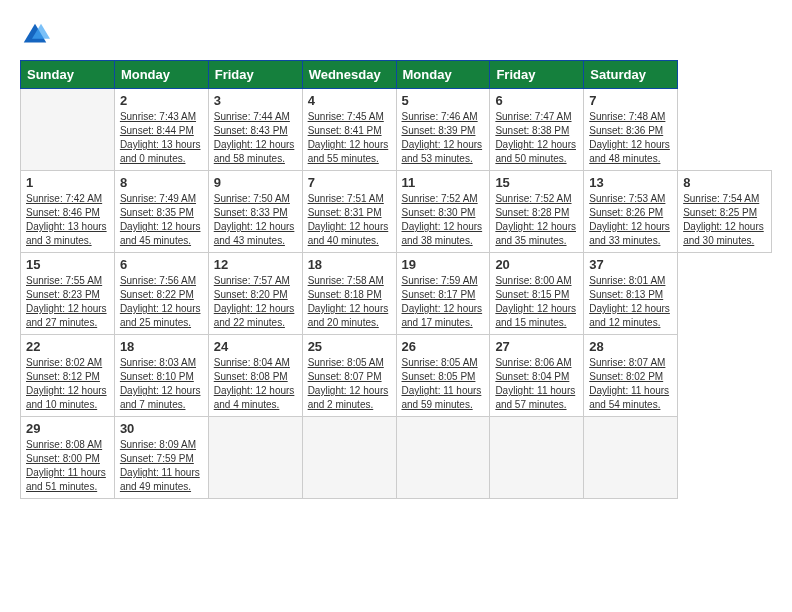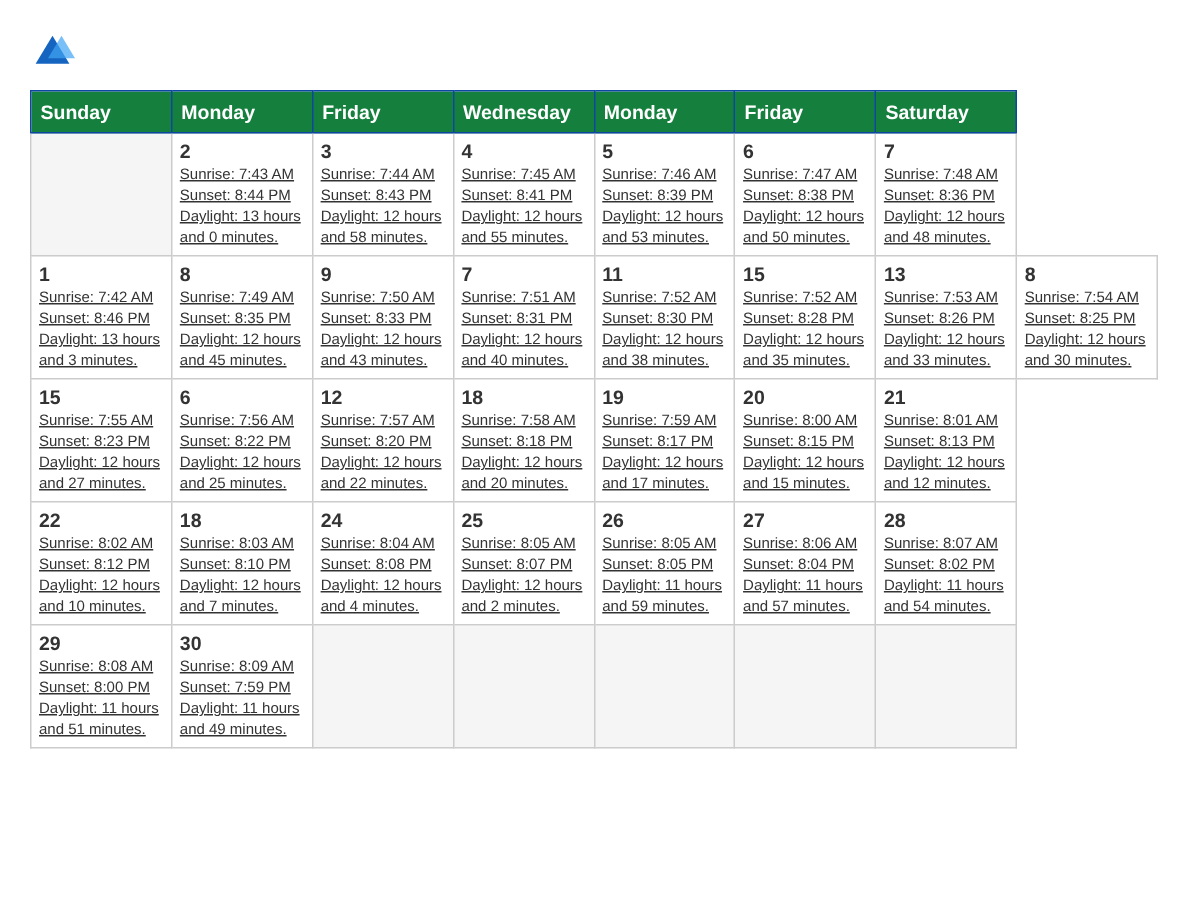--- a/index.html
+++ b/index.html
@@ -159,21 +159,21 @@
         <td><span class="day-num">6</span>
 <span class="day-info">Sunrise: 7:56 AM<br>Sunset: 8:22 PM<br>Daylight: 12 hours and 25 minutes.</span></td>
         <td><span class="day-num">12</span>
 <span class="day-info">Sunrise: 7:57 AM<br>Sunset: 8:20 PM<br>Daylight: 12 hours and 22 minutes.</span></td>
         <td><span class="day-num">18</span>
 <span class="day-info">Sunrise: 7:58 AM<br>Sunset: 8:18 PM<br>Daylight: 12 hours and 20 minutes.</span></td>
         <td><span class="day-num">19</span>
 <span class="day-info">Sunrise: 7:59 AM<br>Sunset: 8:17 PM<br>Daylight: 12 hours and 17 minutes.</span></td>
         <td><span class="day-num">20</span>
 <span class="day-info">Sunrise: 8:00 AM<br>Sunset: 8:15 PM<br>Daylight: 12 hours and 15 minutes.</span></td>
-        <td><span class="day-num">21</span>
+        <td><span class="day-num">37</span>
 <span class="day-info">Sunrise: 8:01 AM<br>Sunset: 8:13 PM<br>Daylight: 12 hours and 12 minutes.</span></td>
       </tr>
       <tr>
         <td><span class="day-num">22</span>
 <span class="day-info">Sunrise: 8:02 AM<br>Sunset: 8:12 PM<br>Daylight: 12 hours and 10 minutes.</span></td>
         <td><span class="day-num">18</span>
 <span class="day-info">Sunrise: 8:03 AM<br>Sunset: 8:10 PM<br>Daylight: 12 hours and 7 minutes.</span></td>
         <td><span class="day-num">24</span>
 <span class="day-info">Sunrise: 8:04 AM<br>Sunset: 8:08 PM<br>Daylight: 12 hours and 4 minutes.</span></td>
         <td><span class="day-num">25</span>

